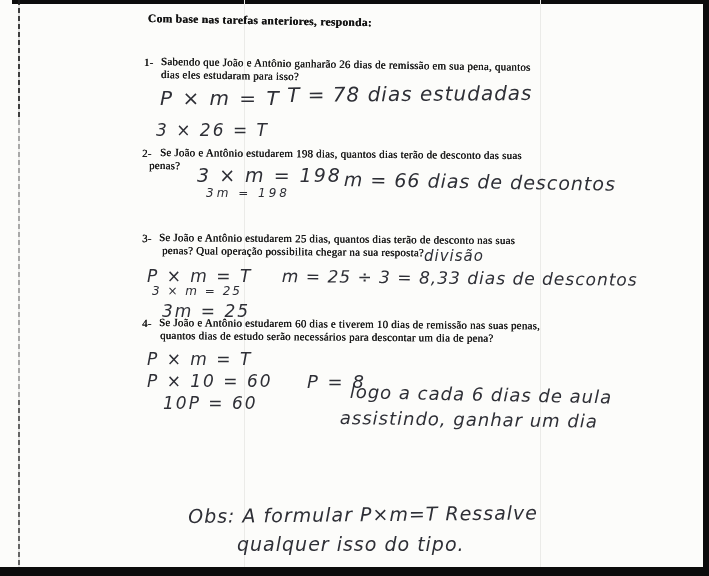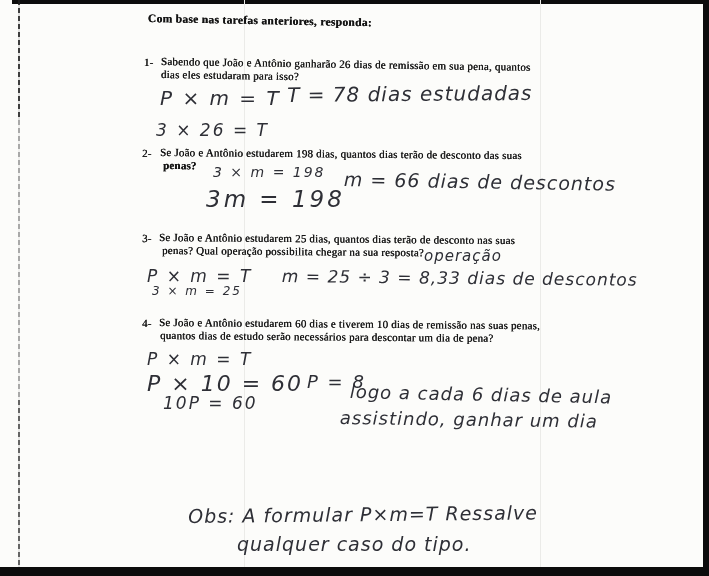--- a/index.html
+++ b/index.html
@@ -34,41 +34,41 @@
   .tilt-b { transform:rotate(0.9deg); transform-origin:0 0; }
   .tilt-c { transform:rotate(0.5deg); transform-origin:0 0; }
 
   
   .hw {
     position:absolute; font-family:"DejaVu Sans", sans-serif; font-style:italic;
     color:#2e2f36; white-space:nowrap; transform-origin:0 0;
   }
   #hw-hdr-pos  { left:148px; top:12px; }
   #q1-num { left:144px; top:56px; } #q1-l1 { left:161px; top:55px; } #q1-l2 { left:161px; top:68px; }
-  #q2-num { left:142px; top:147px; } #q2-l1 { left:160px; top:146px; } #q2-l2 { left:163px; top:159px;font-weight:bold; }
+  #q2-num { left:142px; top:147px; } #q2-l1 { left:160px; top:146px; } #q2-l2 { left:149px; top:159px; }
   #q3-num { left:142px; top:232px; } #q3-l1 { left:159px; top:231px; } #q3-l2 { left:162px; top:244px; }
   #q4-num { left:142px; top:317px; } #q4-l1 { left:159px; top:316px; } #q4-l2 { left:160px; top:329px; }
 
   #hw-q1-f1  { left:160px; top:86px;  font-size:20px; letter-spacing:2px; }
   #hw-q1-ans { left:287px; top:83px;  font-size:20px; letter-spacing:1px; transform:rotate(-0.5deg); }
   #hw-q1-f2  { left:156px; top:120px; font-size:17px; letter-spacing:2px; }
 
-  #hw-q2-f1  { left:197px; top:164px; font-size:14px; letter-spacing:2px;margin-left:16px; }
-  #hw-q2-f2  { left:206px; top:186px; font-size:23px; letter-spacing:3px; }
+  #hw-q2-f1  { left:197px; top:164px; font-size:19px; letter-spacing:2px; }
+  #hw-q2-f2  { left:206px; top:186px; font-size:12px; letter-spacing:3px; }
   #hw-q2-f3  { left:196px; top:207px; font-size:18px; letter-spacing:2px; }
   #hw-q2-ans { left:344px; top:168px; font-size:19px; letter-spacing:1px; transform:rotate(1deg); }
 
   #hw-q3-inline { left:424px; top:247px; font-size:15px; letter-spacing:1px; }
   #hw-q3-f1  { left:147px; top:266px; font-size:17px; letter-spacing:2px; }
   #hw-q3-f2  { left:152px; top:284px; font-size:12px; letter-spacing:2px; }
   #hw-q3-f3  { left:162px; top:301px; font-size:17px; letter-spacing:2px; }
   #hw-q3-ans { left:282px; top:266px; font-size:17px; letter-spacing:1px; transform:rotate(0.6deg); }
 
   #hw-q4-f1  { left:147px; top:349px; font-size:17px; letter-spacing:2px; }
-  #hw-q4-f2  { left:147px; top:371px; font-size:22px; letter-spacing:2px; }
+  #hw-q4-f2  { left:147px; top:371px; font-size:17px; letter-spacing:2px; }
   #hw-q4-f3  { left:163px; top:393px; font-size:17px; letter-spacing:2px;text-align:center; }
   #hw-q4-r1  { left:307px; top:348px; font-size:18px; letter-spacing:2px; }
   #hw-q4-r2  { left:307px; top:371px; font-size:18px; letter-spacing:2px; }
   #hw-q4-n1  { left:350px; top:381px; font-size:18px; letter-spacing:1px; transform:rotate(1.2deg); }
   #hw-q4-n2  { left:340px; top:407px; font-size:18px; letter-spacing:1px; transform:rotate(0.8deg); }
   #hw-q4-n3  { left:340px; top:433px; font-size:18px; letter-spacing:1px; }
 
   #hw-foot-1 { left:188px; top:505px; font-size:19px; letter-spacing:1px; transform:rotate(-0.6deg); }
   #hw-foot-2 { left:237px; top:533px; font-size:19px; letter-spacing:1px; }
 </style>
@@ -97,31 +97,32 @@
   <div class="printed tilt-c" id="q2-num">2-</div>
   <div class="printed tilt-c" id="q2-l1">Se João e Antônio estudarem 198 dias, quantos dias terão de desconto das suas</div>
   <div class="printed tilt-c" id="q2-l2">penas?</div>
   <div class="hw" id="hw-q2-f1">3 × m = 198</div>
   <div class="hw" id="hw-q2-f2">3m = 198</div>
   <div class="hw" id="hw-q2-ans">m = 66 dias de descontos</div>
 
   <div class="printed tilt-c" id="q3-num">3-</div>
   <div class="printed tilt-c" id="q3-l1">Se João e Antônio estudarem 25 dias, quantos dias terão de desconto nas suas</div>
   <div class="printed tilt-c" id="q3-l2">penas? Qual operação possibilita chegar na sua resposta?</div>
-  <div class="hw" id="hw-q3-inline">operação</div>
+  <div class="hw" id="hw-q3-inline">divisão</div>
   <div class="hw" id="hw-q3-f1">P × m = T</div>
   <div class="hw" id="hw-q3-f2">3 × m = 25</div>
+  <div class="hw" id="hw-q3-f3">3m = 25</div>
   <div class="hw" id="hw-q3-ans">m = 25 ÷ 3 = 8,33 dias de descontos</div>
 
   <div class="printed tilt-c" id="q4-num">4-</div>
   <div class="printed tilt-c" id="q4-l1">Se João e Antônio estudarem 60 dias e tiverem 10 dias de remissão nas suas penas,</div>
   <div class="printed tilt-c" id="q4-l2">quantos dias de estudo serão necessários para descontar um dia de pena?</div>
   <div class="hw" id="hw-q4-f1">P × m = T</div>
   <div class="hw" id="hw-q4-f2">P × 10 = 60</div>
   <div class="hw" id="hw-q4-f3">10P = 60</div>
   <div class="hw" id="hw-q4-r2">P = 8</div>
   <div class="hw" id="hw-q4-n1">logo a cada 6 dias de aula</div>
   <div class="hw" id="hw-q4-n2">assistindo, ganhar um dia</div>
 
   <div class="hw" id="hw-foot-1">Obs: A formular P×m=T Ressalve</div>
-  <div class="hw" id="hw-foot-2">qualquer caso do tipo.</div>
+  <div class="hw" id="hw-foot-2">qualquer isso do tipo.</div>
 
 </div>
 
 </body></html>

